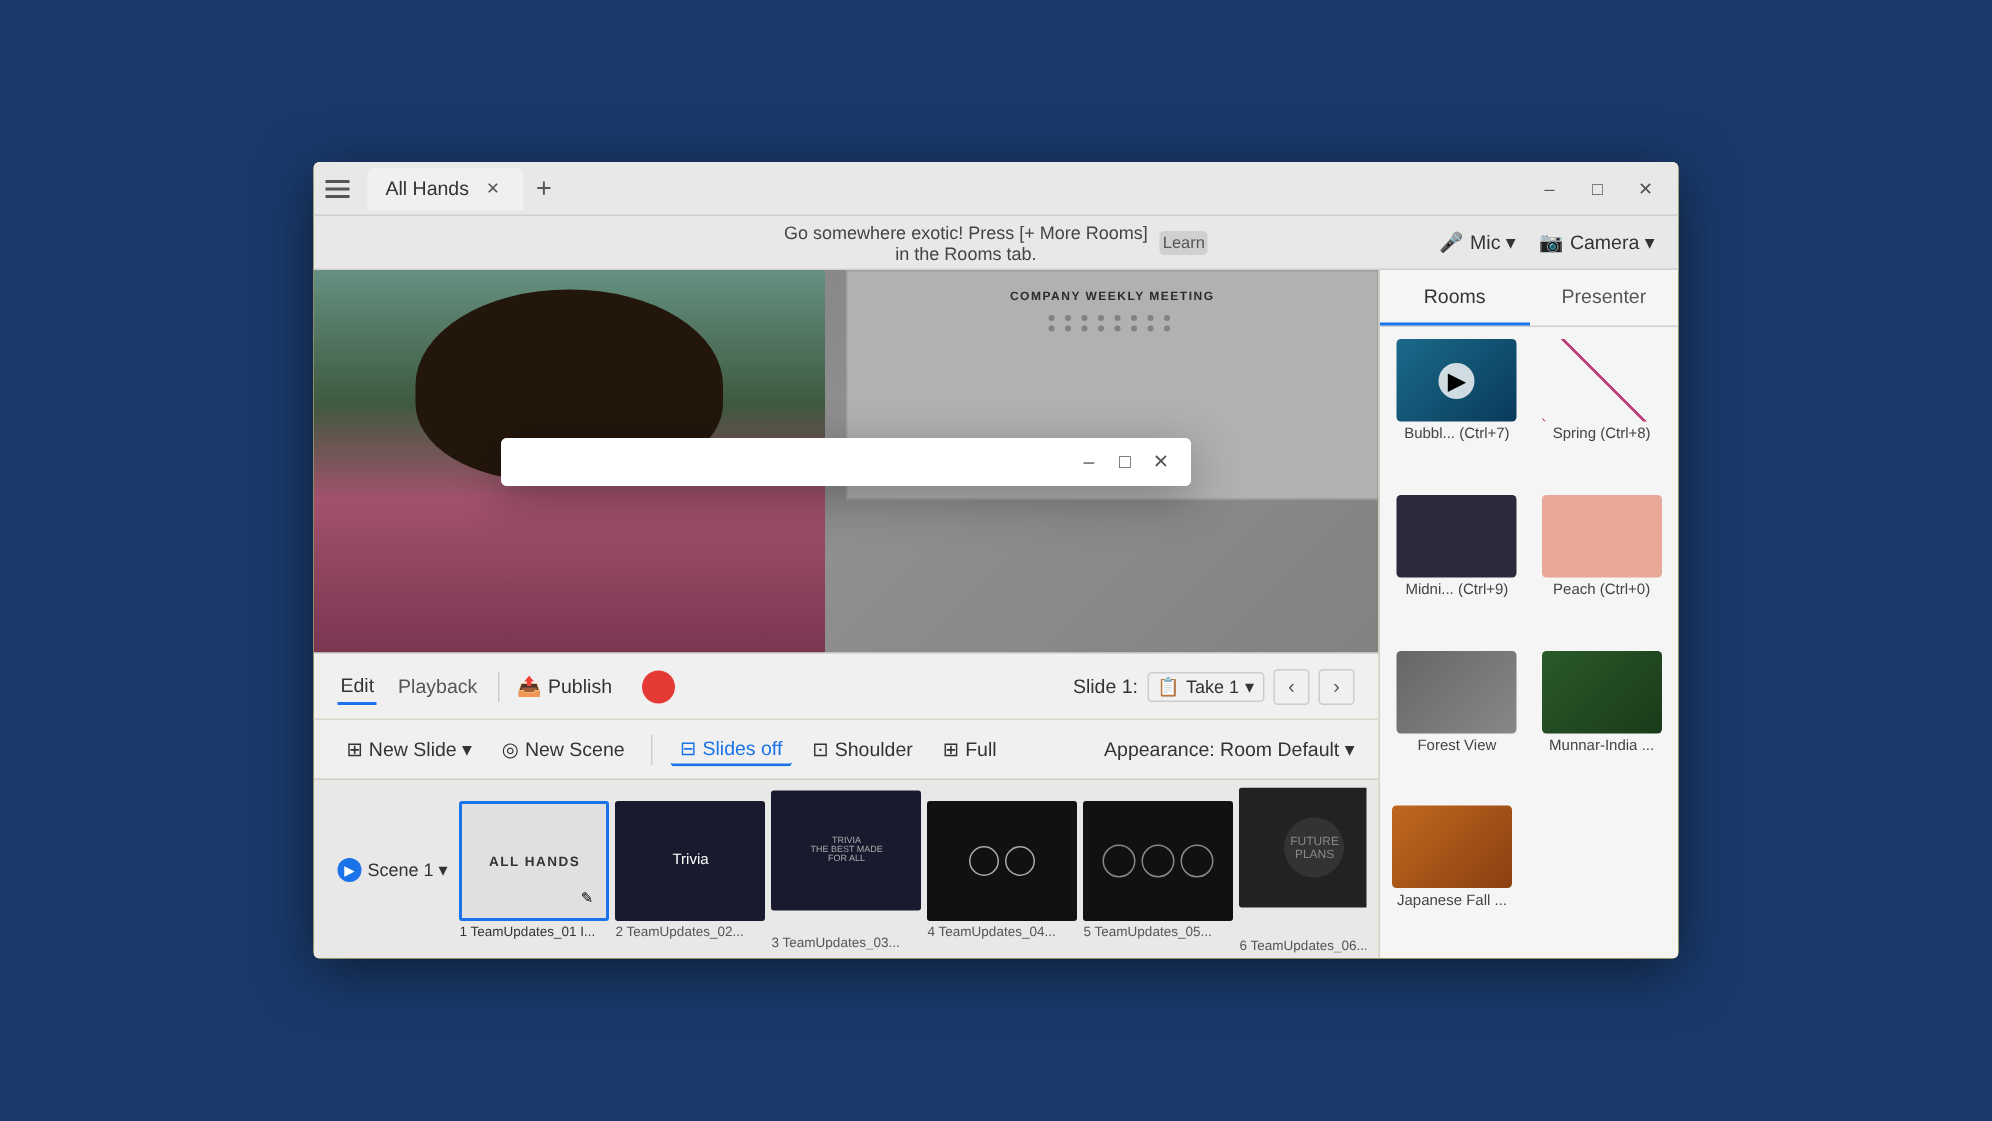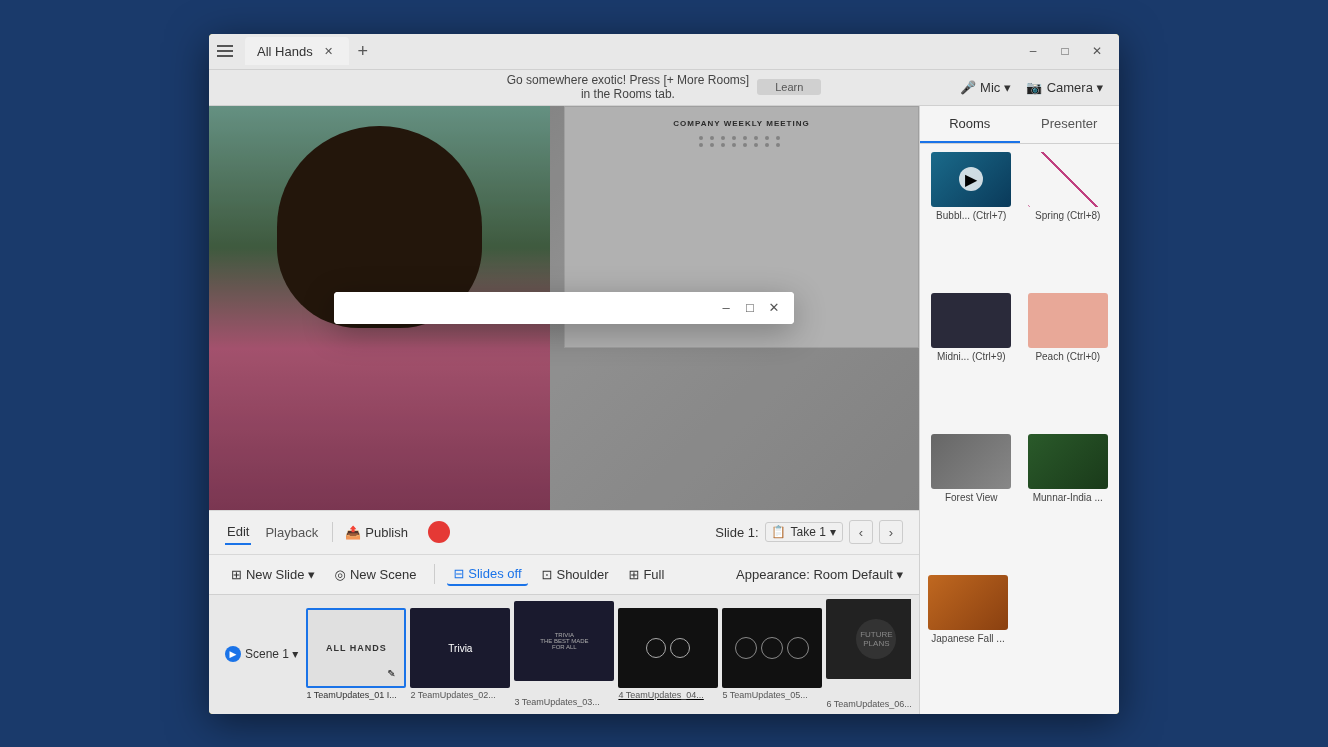--- a/index.html
+++ b/index.html
@@ -8,21 +8,21 @@
       width: 1328px;
       height: 747px;
       overflow: hidden;
       font-family: 'Segoe UI', Arial, sans-serif;
       display: flex;
       align-items: center;
       justify-content: center;
     }
     .app-window {
       width: 910px;
-      height: 680px;
+      height: 531px;
       background: #fde047;
       border-radius: 4px;
       box-shadow: 0 8px 40px rgba(0,0,0,0.5);
       display: flex;
       flex-direction: column;
       position: relative;
       overflow: hidden;
     }
     
     .title-bar {
@@ -96,21 +96,21 @@
       position: relative;
     }
     .info-bar-text {
       font-size: 12px;
       color: #444;
       text-align: center;
     }
     .info-bar-learn {
       background: #d0d0d0;
       border-radius: 3px;
-      padding: 2px 18px;
+      padding: 2px 2px;
       font-size: 11px;
       color: #555;
       cursor: pointer;
     }
     .info-bar-right {
       position: absolute;
       right: 16px;
       display: flex;
       align-items: center;
       gap: 16px;
@@ -642,21 +642,21 @@
 
           <div style="display:flex;flex-direction:column;align-items:center;flex-shrink:0;">
             <div class="slide-thumb slide-3">
               <div style="width:100%;height:100%;display:flex;flex-direction:column;align-items:center;justify-content:center;gap:2px;">
                 <div style="font-size:6px;color:#aaa;text-align:center;padding:4px;">TRIVIA<br>THE BEST MADE<br>FOR ALL</div>
               </div>
             </div>
             <div style="font-size:9px;color:#555;margin-top:16px;width:100px;text-align:left;overflow:hidden;text-overflow:ellipsis;white-space:nowrap;">3  TeamUpdates_03...</div>
           </div>
 
-          <div style="display:flex;flex-direction:column;align-items:center;flex-shrink:0;text-decoration:underline;">
+          <div style="display:flex;flex-direction:column;align-items:center;flex-shrink:0;">
             <div class="slide-thumb slide-4">
               <div style="width:100%;height:100%;display:flex;align-items:center;justify-content:center;">
                 <div style="display:flex;gap:4px;">
                   <div style="width:20px;height:20px;border:1px solid #aaa;border-radius:50%;"></div>
                   <div style="width:20px;height:20px;border:1px solid #aaa;border-radius:50%;"></div>
                 </div>
               </div>
             </div>
             <div style="font-size:9px;color:#555;margin-top:2px;width:100px;text-align:left;overflow:hidden;text-overflow:ellipsis;white-space:nowrap;">4  TeamUpdates_04...</div>
           </div>

